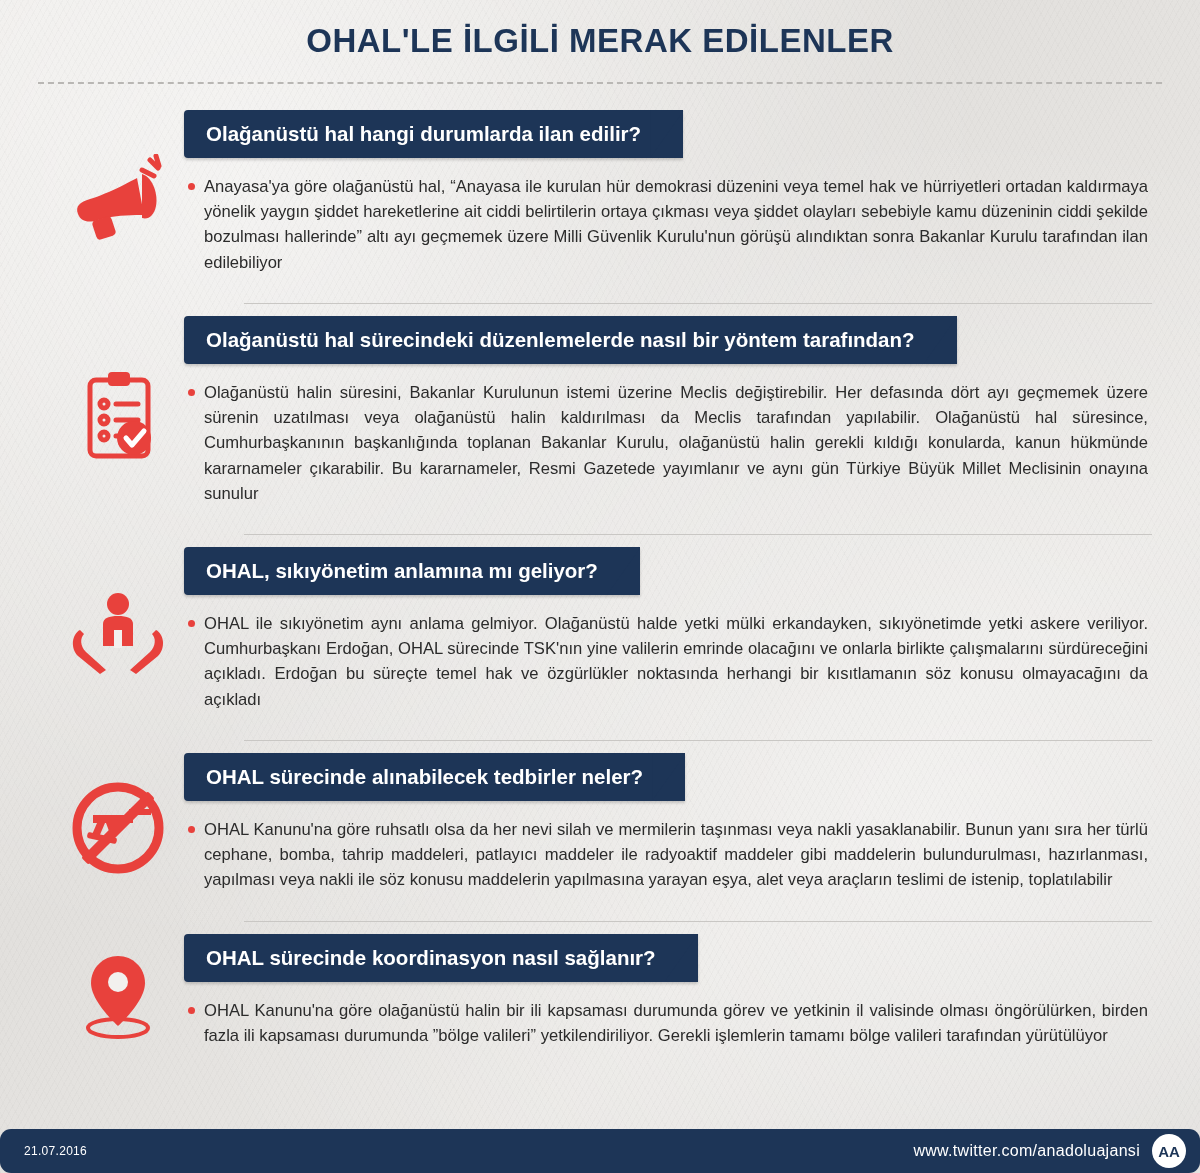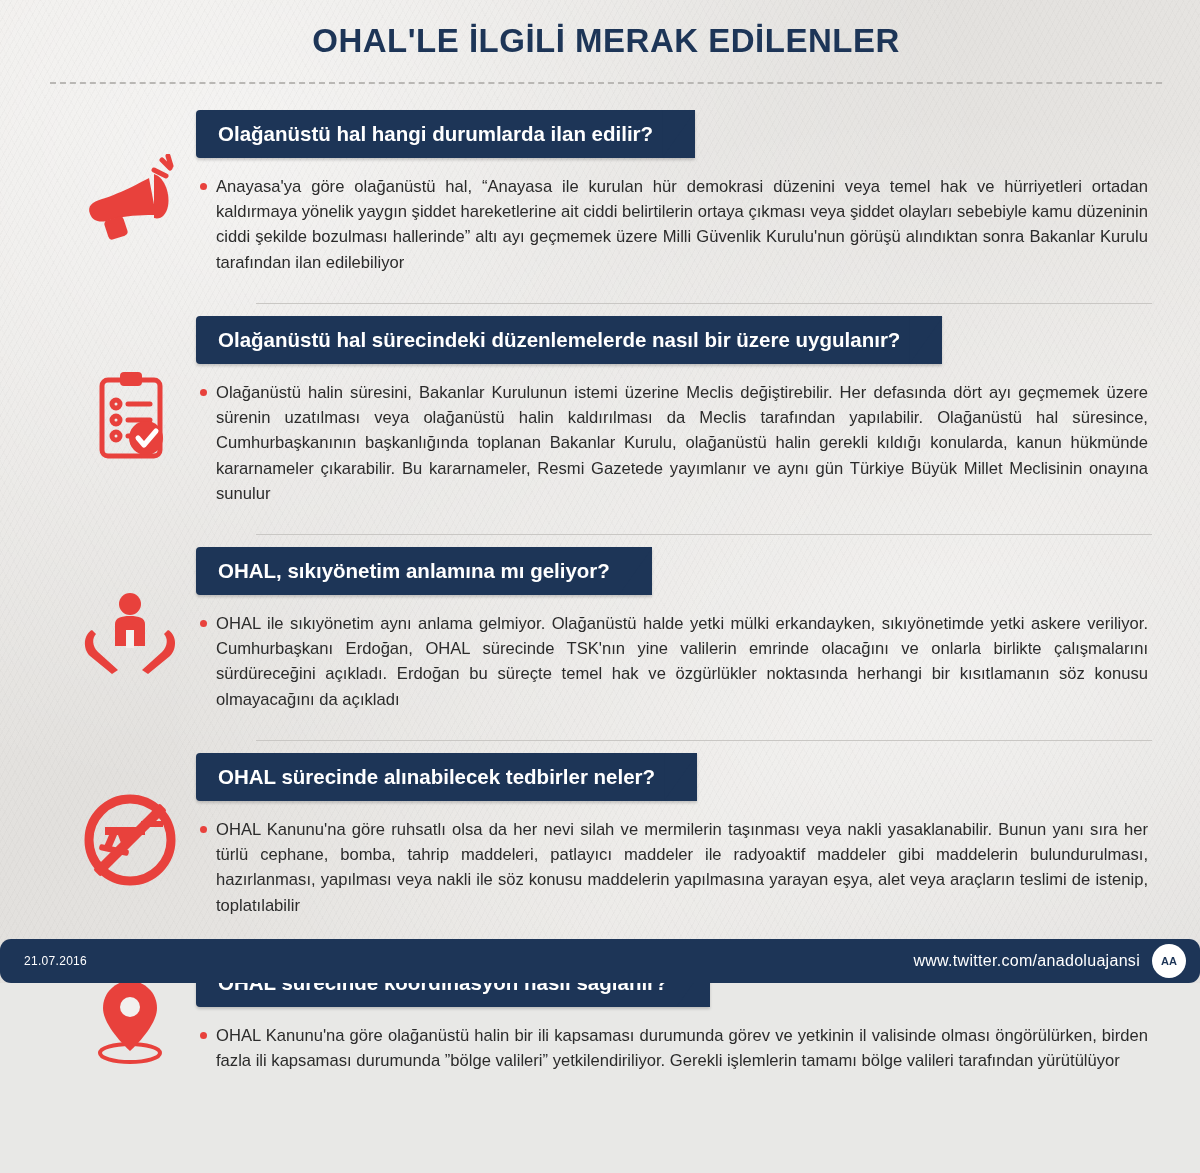--- a/index.html
+++ b/index.html
@@ -4,26 +4,25 @@
 <style>
   * { box-sizing: border-box; margin: 0; padding: 0; }
   html, body {
     width: 1200px; height: 1173px;
     font-family: "Liberation Sans", sans-serif;
     background: #e8e8e6;
     overflow: hidden;
   }
   .page {
     position: relative;
-    width: 1200px; height: 983px;
+    width: 1200px; height: 1173px;
     background:
       radial-gradient(ellipse at 20% 15%, rgba(255,255,255,0.55), rgba(255,255,255,0) 55%),
       radial-gradient(ellipse at 80% 70%, rgba(255,255,255,0.45), rgba(255,255,255,0) 60%),
       linear-gradient(135deg, #eceae7 0%, #e2e0dd 40%, #e9e7e4 70%, #dedcd9 100%);
-    padding-left: 12px;
   }
   .page:before{
     content:"";
     position:absolute; inset:0;
     background-image:
       repeating-linear-gradient(118deg, rgba(0,0,0,0.018) 0px, rgba(0,0,0,0.018) 1px, rgba(255,255,255,0) 1px, rgba(255,255,255,0) 5px),
       repeating-linear-gradient(62deg, rgba(0,0,0,0.012) 0px, rgba(0,0,0,0.012) 1px, rgba(255,255,255,0) 1px, rgba(255,255,255,0) 7px);
     pointer-events:none;
   }
 
@@ -120,21 +119,21 @@
     border-radius: 11px;
   }
   .footer-date { color: #ffffff; font-size: 12px; letter-spacing: .3px; }
   .footer-right { display: flex; align-items: center; gap: 12px; }
   .footer-url { color: #ffffff; font-size: 16px; letter-spacing: .3px; }
   .aa-logo {
     width: 34px; height: 34px;
     border-radius: 50%;
     background: #ffffff;
     color: #1d3557;
-    font-size: 11px;
+    font-size: 15px;
     font-weight: bold;
     display: flex; align-items: center; justify-content: center;
     font-family: "Liberation Sans", sans-serif;
   }
 
   svg { display: block; }
 </style>
 </head>
 <body>
 
@@ -181,21 +180,21 @@
               <circle cx="36" cy="52" r="4"></circle>
               <circle cx="36" cy="68" r="4"></circle>
               <path d="M48 36 H70 M48 52 H70 M48 68 H60" stroke-linecap="round"></path>
             </g>
             <circle cx="66" cy="70" r="17" fill="#e8413c"></circle>
             <path d="M58 70 l6 7 l12 -14" stroke="#ffffff" stroke-width="5" fill="none" stroke-linecap="round" stroke-linejoin="round"></path>
           </svg>
         </span>
       </div>
       <div class="body-col">
-        <div class="ribbon">Olağanüstü hal sürecindeki düzenlemelerde nasıl bir üzere uygulanır?</div>
+        <div class="ribbon">Olağanüstü hal sürecindeki düzenlemelerde nasıl bir yöntem tarafından?</div>
         <div class="answer">
           <span class="bullet"></span>
           <span>Olağanüstü halin süresini, Bakanlar Kurulunun istemi üzerine Meclis değiştirebilir. Her defasında dört ayı geçmemek üzere sürenin uzatılması veya olağanüstü halin kaldırılması da Meclis tarafından yapılabilir. Olağanüstü hal süresince, Cumhurbaşkanının başkanlığında toplanan Bakanlar Kurulu, olağanüstü halin gerekli kıldığı konularda, kanun hükmünde kararnameler çıkarabilir. Bu kararnameler, Resmi Gazetede yayımlanır ve aynı gün Türkiye Büyük Millet Meclisinin onayına sunulur</span>
         </div>
       </div>
     </div>
     <div class="separator"></div>
 
     <div class="qa">
       <div class="icon-col">

